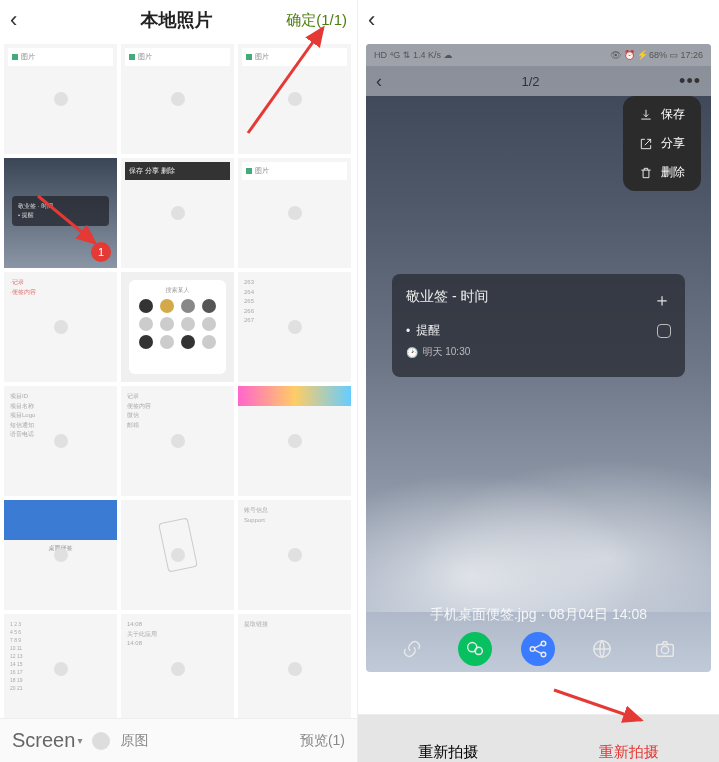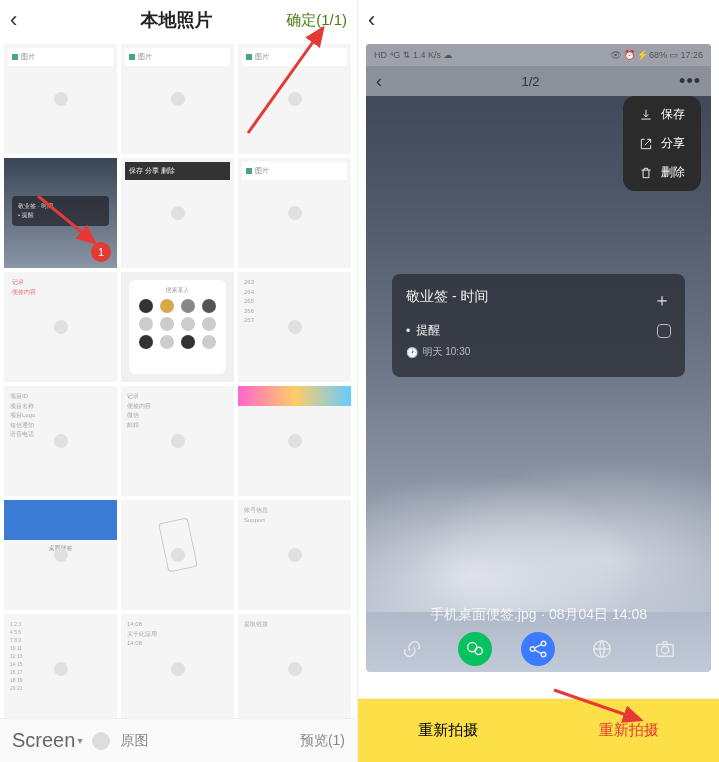--- a/index.html
+++ b/index.html
@@ -61,21 +61,21 @@
 .fname{position:absolute;bottom:48px;left:0;right:0;text-align:center;font-size:14px;color:rgba(255,255,255,.85)}
 .dock{position:absolute;bottom:6px;left:0;right:0;display:flex;justify-content:space-around;align-items:center;padding:0 14px}
 .dock .dic{width:34px;height:34px;border-radius:50%;display:flex;align-items:center;justify-content:center}
 .dic.link{background:transparent}
 .dic.wc{background:#07c160}
 .dic.share{background:#3b7bff}
 .dic.globe{background:transparent}
 .dic.cam{background:transparent}
 .dic svg{width:22px;height:22px;stroke:#e8e8e8;fill:none;stroke-width:1.6}
 
-.rbbar{position:absolute;bottom:0;left:0;right:0;height:64px;display:flex;align-items:center;border-top:1px solid #eee;background:#fde047}
+.rbbar{position:absolute;bottom:0;left:0;right:0;height:48px;display:flex;align-items:flex-end;border-top:1px solid #eee;background:#e5e5e5}
 .rbbar div{flex:1;text-align:center;font-size:15px}
 .rbbar .red{color:#e53935}
 </style>
 </head>
 <body>
 
 <div class="container">
 
   <div class="panel left">
     <div class="hdr">

